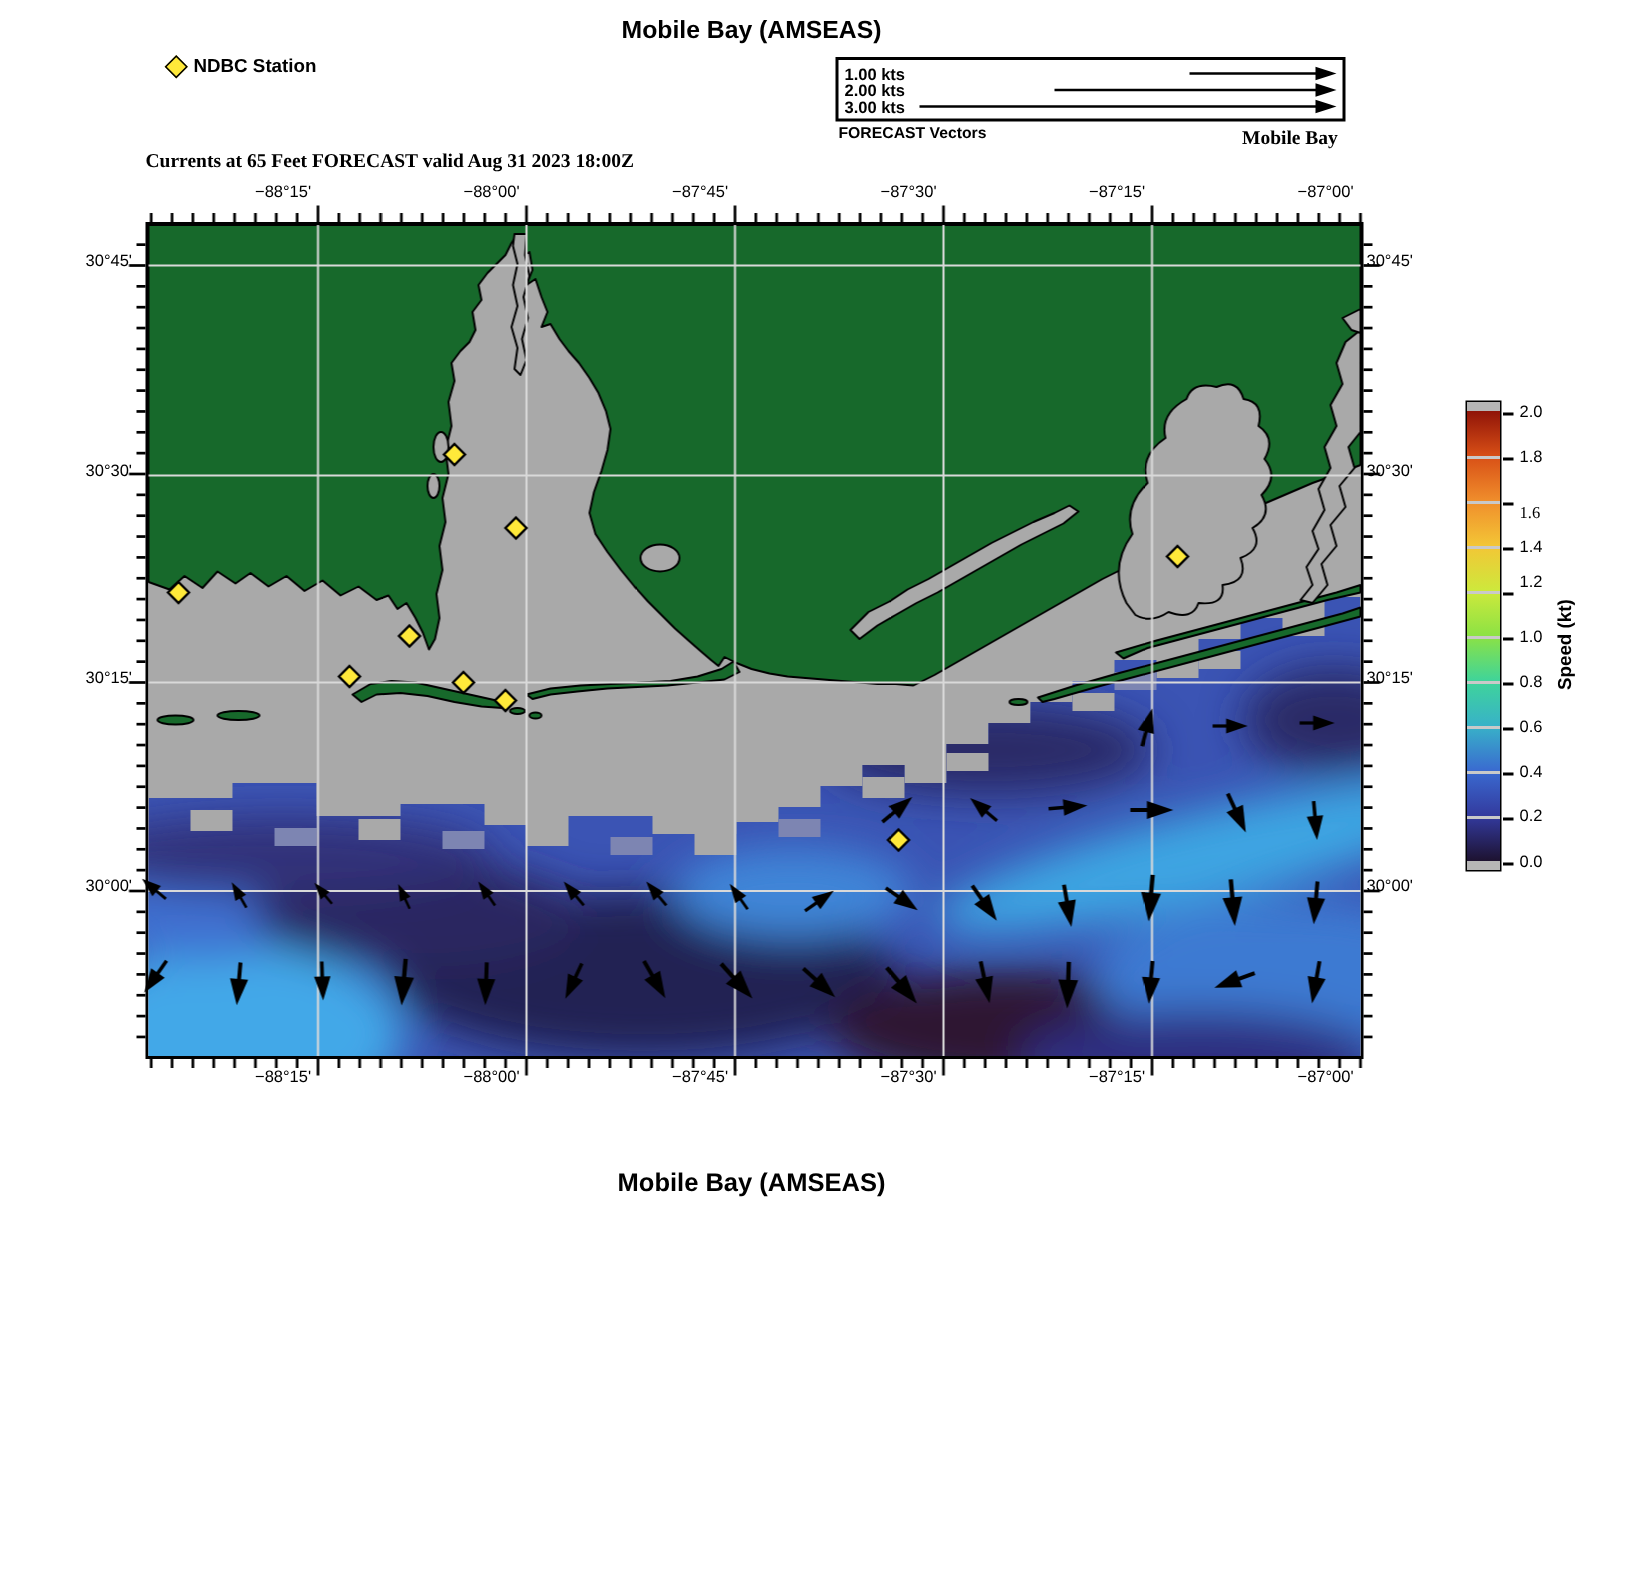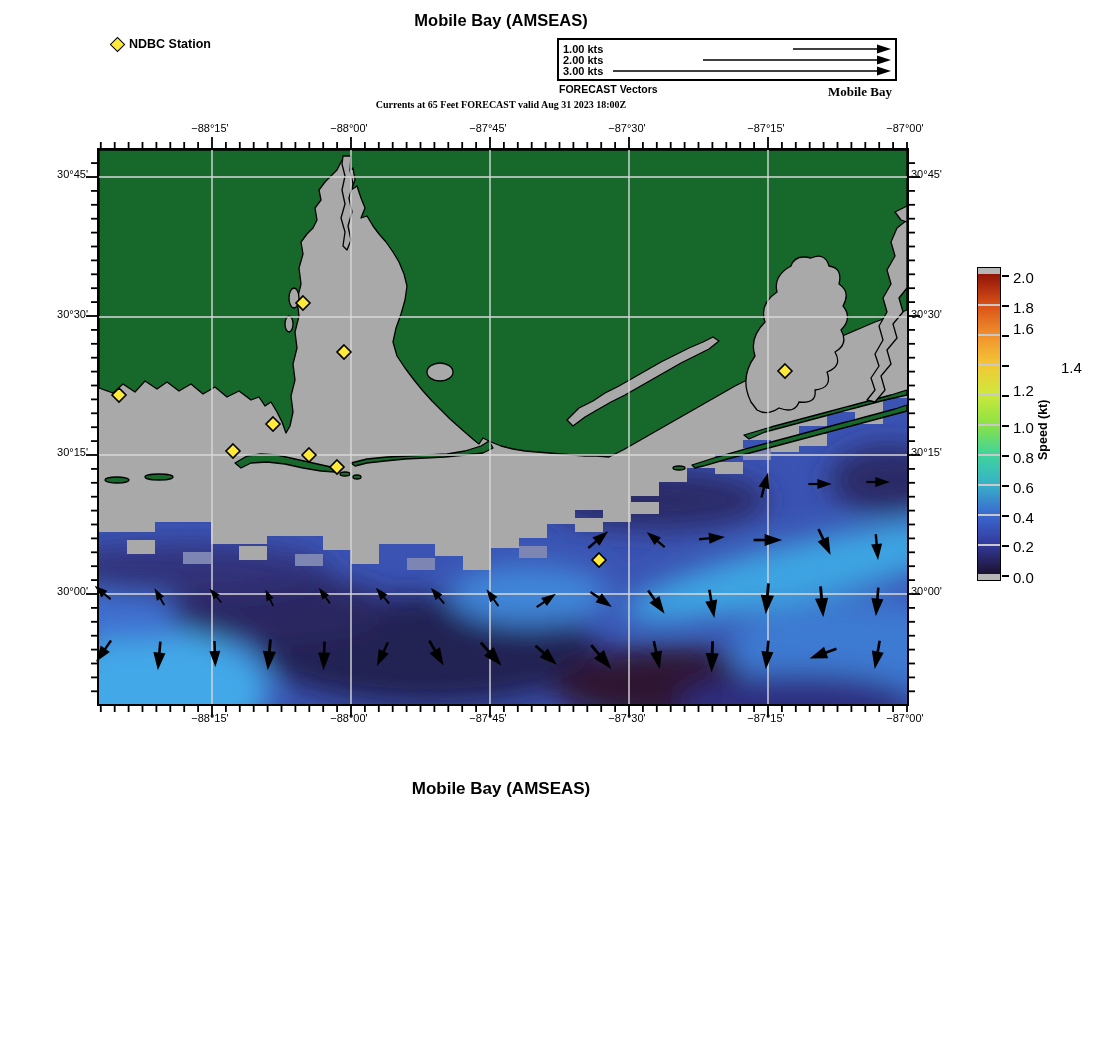--- a/index.html
+++ b/index.html
@@ -8,32 +8,32 @@
   .sans-b{font-family:"Liberation Sans",sans-serif;font-weight:bold;}
   .serif-b{font-family:"Liberation Serif",serif;font-weight:bold;}
   #main-title{left:97px;top:11px;width:808px;text-align:center;font-size:16.5px;}
   #footer-title{left:97px;top:779px;width:808px;text-align:center;font-size:17px;}
   #ndbc-legend{left:112px;top:36px;height:16px;display:flex;align-items:center;gap:6px;}
   #ndbc-diamond{width:9px;height:9px;background:#ffe93a;border:1.5px solid #000;transform:rotate(45deg);}
   #ndbc-label{font-size:12.5px;}
   #vector-legend-box{left:557px;top:38px;width:336px;height:39px;border:2px solid #000;background:#fff;}
   #currents-vectors-label{left:559px;top:83px;font-size:10.5px;}
   #region-label{left:828px;top:84px;font-size:13px;}
-  #subtitle{left:97px;top:99px;width:808px;text-align:center;font-size:10px;}
+  #subtitle{left:97px;top:99px;width:808px;text-align:left;font-size:13px;}
   #map-frame{left:97px;top:148px;width:808px;height:554px;border:2px solid #000;}
   #map-svg{display:block;overflow:visible;}
   .axis-label{position:absolute;font-size:11px;white-space:nowrap;}
-  .axis-label.h{width:80px;text-align:center;}
+  .axis-label.h{width:80px;text-align:left;}
   .axis-label.left{width:70px;text-align:right;}
   #colorbar-wrap{left:977px;top:267px;width:22px;border:1.6px solid #000;background:#fff;}
   #cb-cap-top,#cb-cap-bot{width:22px;height:6px;background:#b6b6b6;}
   #cb-grad{width:22px;height:300px;position:relative;}
   .cb-line{position:absolute;left:0;width:22px;height:1.5px;background:#c9c9c9;}
   .cb-tick{position:absolute;width:7px;height:1.6px;background:#000;left:1002px;}
-  .cb-label{position:absolute;left:1013px;font-size:15px;}
+  .cb-label{position:absolute;left:1013px;font-size:11px;}
   #colorbar-title{left:1036px;top:355px;height:150px;font-size:12.5px;writing-mode:vertical-rl;transform:rotate(180deg);text-align:center;}
 </style>
 </head>
 <body>
 
 <div class="abs sans-b" id="main-title">Mobile Bay (AMSEAS)</div>
 
 <div class="abs" id="ndbc-legend">
   <div id="ndbc-diamond"></div>
   <div id="ndbc-label" class="sans-b">NDBC Station</div>
@@ -545,23 +545,23 @@
       <div class="cb-line" style="top: 270px;"></div>
     </div>
   <div id="cb-cap-bot" style="background: rgb(182, 182, 182);"></div>
 </div>
 <div id="cb-ticks">
     <div class="cb-tick abs" style="top: 275px;"></div>
     <div class="cb-label abs" style="top: 269px;">2.0</div>
     <div class="cb-tick abs" style="top: 305px;"></div>
     <div class="cb-label abs" style="top: 299px;">1.8</div>
     <div class="cb-tick abs" style="top: 335px;"></div>
-    <div class="cb-label abs" style="top: 320px;">1.6</div>
+    <div class="cb-label abs" style="top: 336px; font-family: Liberation Serif, serif;">1.6</div>
     <div class="cb-tick abs" style="top: 365px;"></div>
-    <div class="cb-label abs" style="top: 359px; margin-left: 48px;">1.4</div>
+    <div class="cb-label abs" style="top: 359px;">1.4</div>
     <div class="cb-tick abs" style="top: 395px;"></div>
     <div class="cb-label abs" style="top: 382px;">1.2</div>
     <div class="cb-tick abs" style="top: 425px;"></div>
     <div class="cb-label abs" style="top: 419px;">1.0</div>
     <div class="cb-tick abs" style="top: 455px;"></div>
     <div class="cb-label abs" style="top: 449px;">0.8</div>
     <div class="cb-tick abs" style="top: 485px;"></div>
     <div class="cb-label abs" style="top: 479px; text-align: right;">0.6</div>
     <div class="cb-tick abs" style="top: 515px;"></div>
     <div class="cb-label abs" style="top: 509px;">0.4</div>

